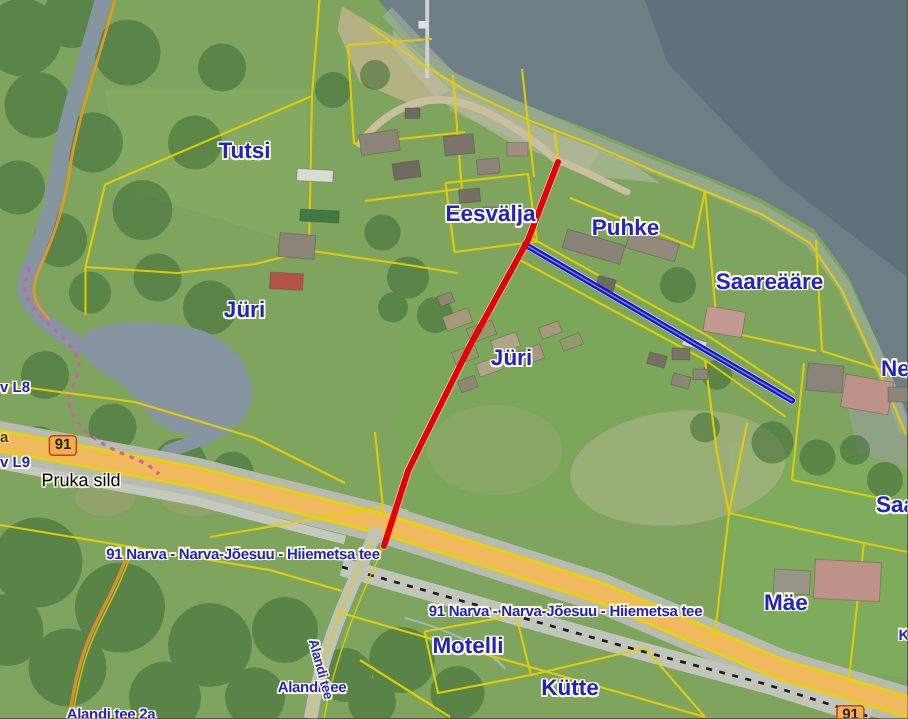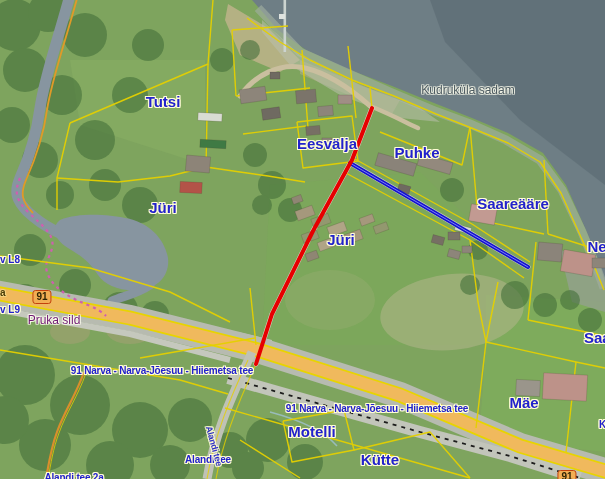--- a/index.html
+++ b/index.html
@@ -13,21 +13,21 @@
   .lbl{
     position:absolute;white-space:nowrap;
     transform:translate(-50%,-50%);
     font-weight:bold;font-size:15px;color:#2222cc;
     --halo:#fffdd6;
     text-shadow:-1px -1px 0 var(--halo),1px -1px 0 var(--halo),-1px 1px 0 var(--halo),
       1px 1px 0 var(--halo),0 -1px 0 var(--halo),0 1px 0 var(--halo),
       -1px 0 0 var(--halo),1px 0 0 var(--halo);
   }
   .lbl.gray{color:#4c5a60;font-weight:normal;font-size:12px;--halo:rgba(255,255,240,.45);}
-  .lbl.bridge{color:#701a75;font-weight:normal;font-size:12px;--halo:rgba(255,255,240,.55);}
+  .lbl.bridge{color:#000000;font-weight:normal;font-size:12px;--halo:rgba(255,255,240,.55);}
   .lbl.road{font-size:10px;letter-spacing:-0.2px;}
   .lbl.frag{font-size:10px;transform:translate(0,-50%);}
   .lbl.onroad{color:#4a3c08;--halo:rgba(250,220,140,.5);}
   .lbl.rot{transform:translate(-50%,-50%) rotate(75deg);font-size:9px;opacity:.9;}
   .lbl.clip-right{transform:translate(0,-50%);}
   .badge{
     position:absolute;transform:translate(-50%,-50%);
     background:#f2ae53;border:1px solid #c2410c;border-radius:3px;
     color:#2e2405;font-size:10px;font-weight:bold;line-height:12px;padding:0 3px;
   }
@@ -224,27 +224,26 @@
       </g>
     </g>
 
     <g fill="none" stroke-linecap="round" stroke-linejoin="round">
       <path d="M350,163 L528,267" stroke="#1414cc" stroke-width="4"></path>
       <path d="M350,163 L528,267" stroke="#8888ff" stroke-width="1" opacity="0.9"></path>
       <path d="M372,108 L352,160 313,231 272,314 256,364" stroke="#e60000" stroke-width="4"></path>
     </g>
   </svg>
 
-  <div class="lbl gray" style="left:468px;top:90px;">Kudruküla sadam</div>
   <div class="lbl" style="left:163px;top:101px;">Tutsi</div>
   <div class="lbl" style="left:163px;top:183px;margin-top:24px;">Jüri</div>
   <div class="lbl" style="left:327px;top:143px;">Eesvälja</div>
   <div class="lbl" style="left:417px;top:152px;">Puhke</div>
   <div class="lbl" style="left:341px;top:239px;">Jüri</div>
-  <div class="lbl" style="left:513px;top:203px;">Saareääre</div>
+  <div class="lbl" style="left:513px;top:188px;">Saareääre</div>
   <div class="lbl" style="left:579px;top:246px;margin-left:33px;">Neeme</div>
   <div class="lbl" style="left:312px;top:431px;">Motelli</div>
   <div class="lbl" style="left:380px;top:459px;">Kütte</div>
   <div class="lbl" style="left:524px;top:402px;">Mäe</div>
   <div class="lbl clip-right" style="left:584px;top:337px;">Saare</div>
 
   <div class="lbl bridge" style="left:54px;top:320px;">Pruka sild</div>
 
   <div class="lbl road" style="left:162px;top:370px;">91 Narva - Narva-Jõesuu - Hiiemetsa tee</div>
   <div class="lbl road" style="left:377px;top:408px;">91 Narva - Narva-Jõesuu - Hiiemetsa tee</div>

